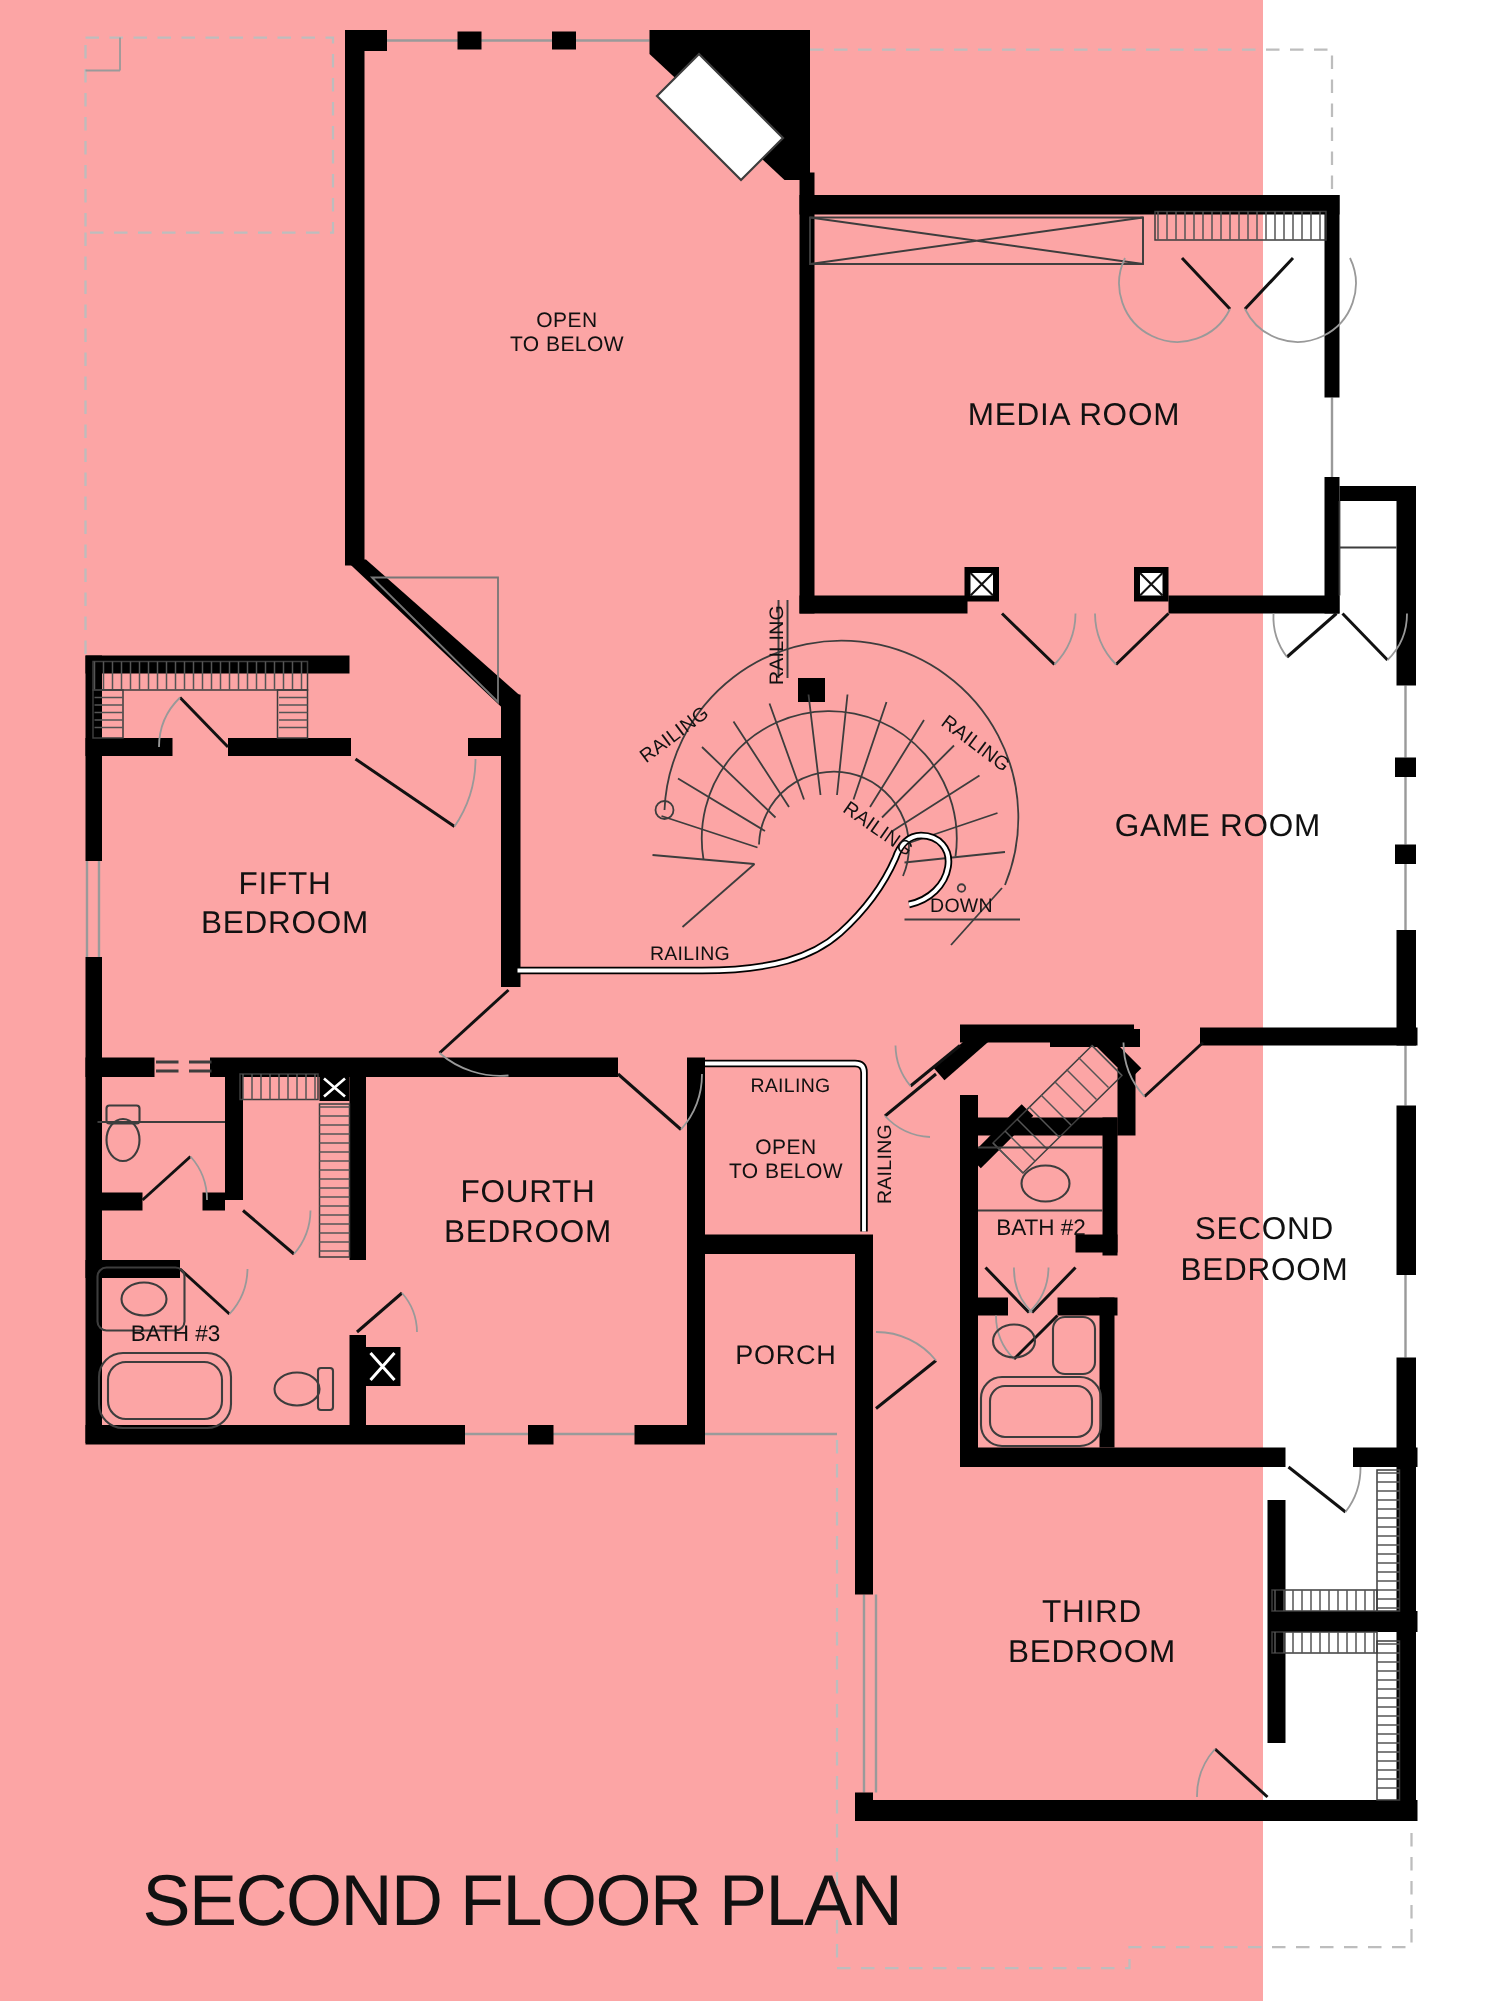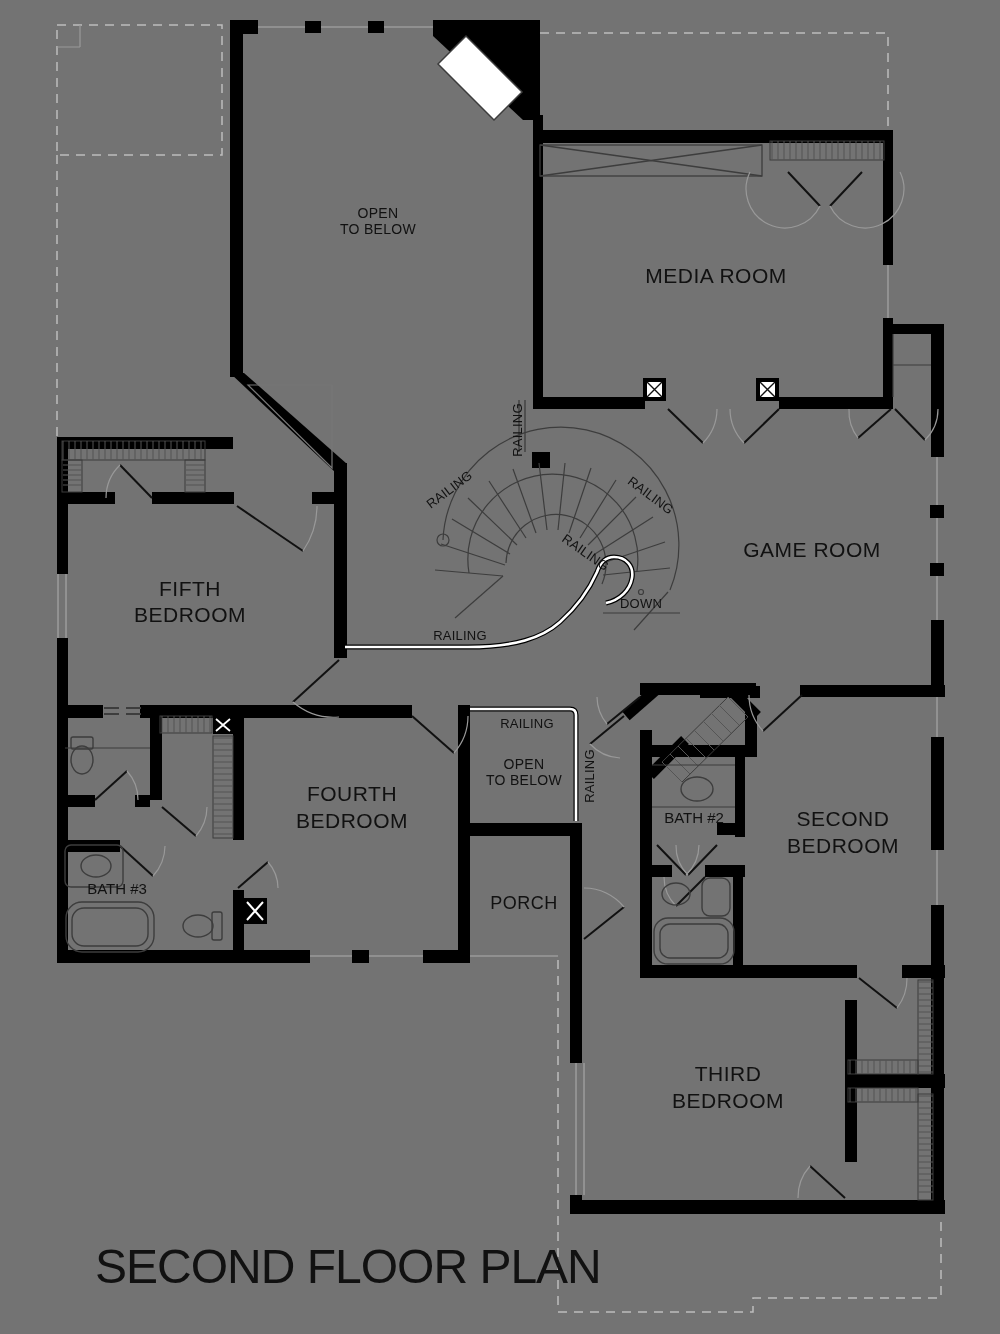--- a/index.html
+++ b/index.html
@@ -1,16 +1,16 @@
 <!DOCTYPE html>
 <html><head>
 <meta charset="utf-8">
 <style>
   html,body{margin:0;padding:0;background:#fff;}
-  .plan{position:relative;width:1000px;height:1334px;background:#737373;font-family:"Liberation Sans",sans-serif;}
+  .plan{position:relative;width:842px;height:1334px;background:#fca5a5;font-family:"Liberation Sans",sans-serif;}
   svg{display:block;}
   text{font-family:"Liberation Sans",sans-serif;fill:#111;}
   .room-label{font-size:21px;letter-spacing:.5px;}
   .small-label{font-size:14px;letter-spacing:.3px;}
   .rail-label{font-size:13px;letter-spacing:.2px;}
   .bath-label{font-size:15px;}
   .porch-label{font-size:18px;letter-spacing:.5px;}
   .title-label{font-size:48px;letter-spacing:-1px;}
 </style>
 </head>

